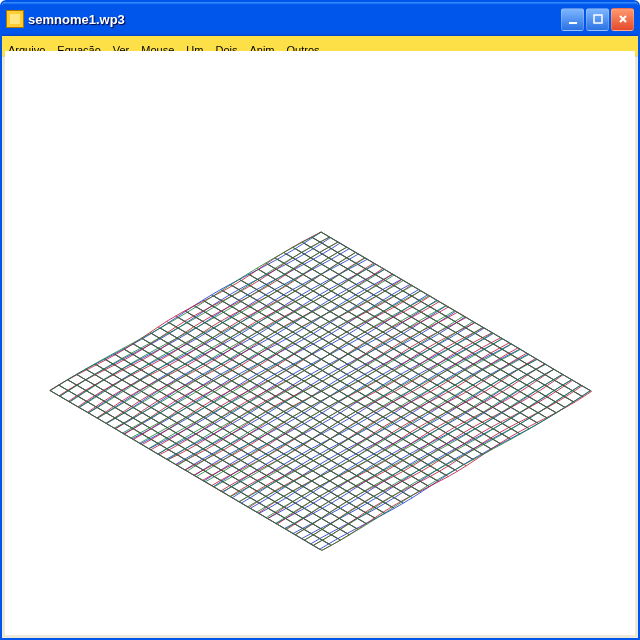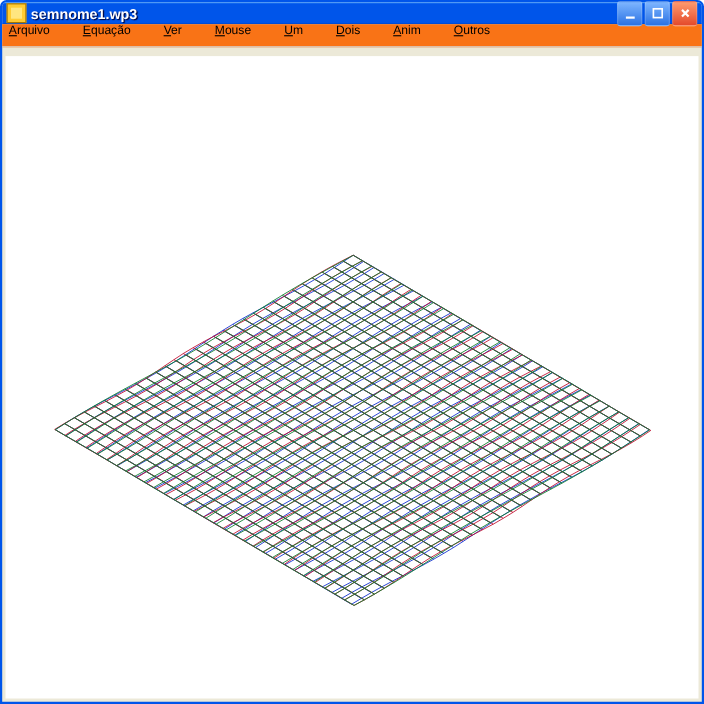--- a/index.html
+++ b/index.html
@@ -1,26 +1,26 @@
 <!DOCTYPE html>
 <html><head>
 <meta charset="utf-8">
 <style>
   html,body{margin:0;padding:0;width:640px;height:640px;font-family:Tahoma,Arial,sans-serif;font-size:11px;background:#fff;overflow:hidden;}
   .window{position:absolute;left:0;top:0;width:636px;height:636px;border:2px solid #0055ea;border-radius:6px 6px 0 0;background:#ece9d8;}
-  .titlebar{height:20px;background:linear-gradient(to bottom,#3a95ff 0%,#0055ea 8%,#0055ea 92%,#0046c7 100%);border-radius:4px 4px 0 0;display:flex;align-items:center;color:#fff;font-weight:bold;font-size:13px;padding-left:4px;}
+  .titlebar{height:34px;background:linear-gradient(to bottom,#3a95ff 0%,#0055ea 8%,#0055ea 92%,#0046c7 100%);border-radius:4px 4px 0 0;display:flex;align-items:center;color:#fff;font-weight:bold;font-size:13px;padding-left:4px;}
   .title-icon{width:16px;height:16px;background:#ffcc33;border:1px solid #aa7700;margin-right:4px;display:flex;align-items:center;justify-content:center;}
   .title-icon::after{content:"";width:10px;height:10px;background:#ffe680;}
   .title-text{flex:1;text-shadow:1px 1px 1px #003;}
   .win-btns{display:flex;gap:2px;margin-right:4px;}
   .win-btn{width:21px;height:21px;border-radius:3px;border:1px solid #fff3;display:flex;align-items:center;justify-content:center;color:#fff;font-weight:bold;}
   .btn-min,.btn-max{background:linear-gradient(to bottom,#7eb6ff,#2b72e4);}
   .btn-close{background:linear-gradient(to bottom,#ff9a6f,#e44a2b);}
   .btn-min svg,.btn-max svg,.btn-close svg{display:block;}
-  .menubar{height:20px;background:#f97316;border-bottom:1px solid #d6d3ce;display:flex;align-items:flex-start;padding:0 6px;gap:30px;color:#000;}
+  .menubar{height:20px;background:#fde047;border-bottom:1px solid #d6d3ce;display:flex;align-items:flex-end;padding:0 6px;gap:12px;color:#000;}
   .menu-item{cursor:default;}
   .menu-item u{text-decoration:underline;}
   .canvas-area{position:absolute;left:3px;top:49px;right:3px;bottom:3px;background:#fff;}
   svg.mesh{position:absolute;left:0;top:0;width:100%;height:100%;}
 </style>
 </head>
 <body>
 
 <div class="window">
 

